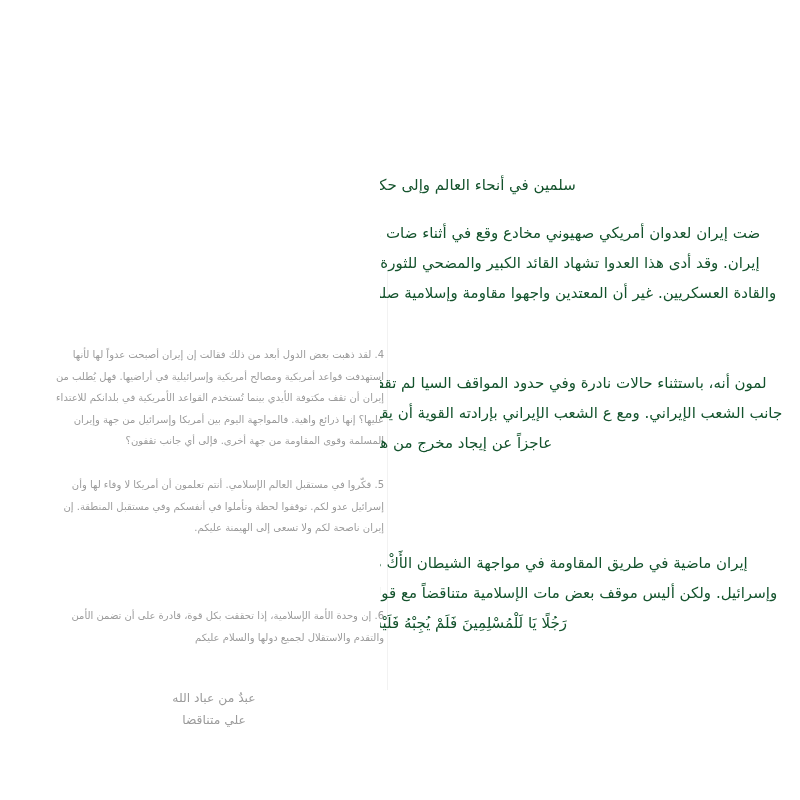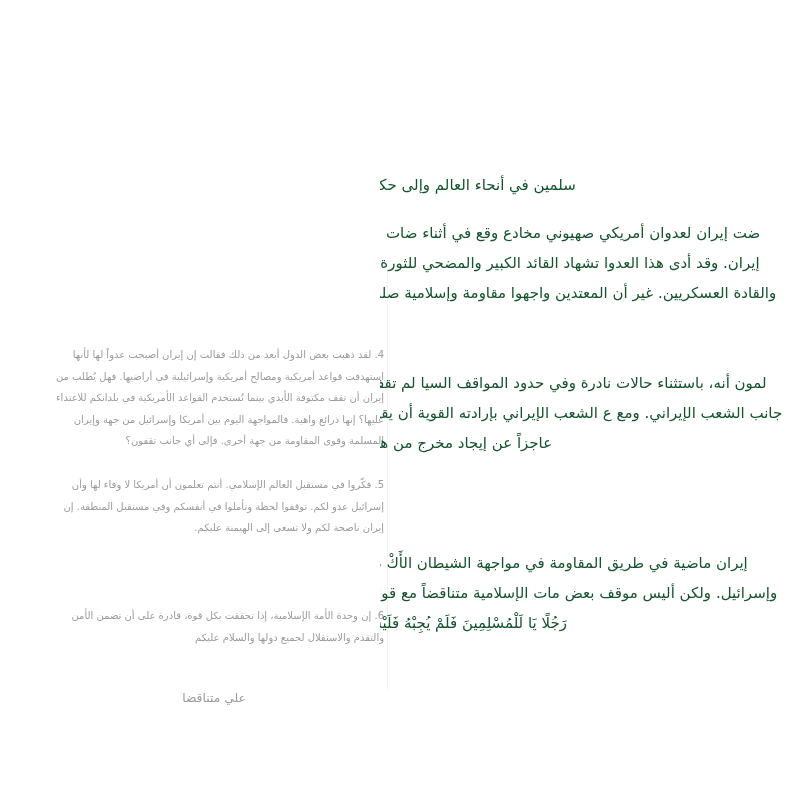--- a/index.html
+++ b/index.html
@@ -141,20 +141,21 @@
   <div class="col-left">
     <div class="col-left-inner">
 
       <p class="l-para lp4">4. لقد ذهبت بعض الدول أبعد من ذلك فقالت إن إيران أصبحت عدواً لها لأنها استهدفت قواعد أمريكية ومصالح أمريكية وإسرائيلية في أراضيها. فهل يُطلب من إيران أن تقف مكتوفة الأيدي بينما تُستخدم القواعد الأمريكية في بلدانكم للاعتداء عليها؟ إنها ذرائع واهية. فالمواجهة اليوم بين أمريكا وإسرائيل من جهة وإيران المسلمة وقوى المقاومة من جهة أخرى. فإلى أي جانب تقفون؟</p>
 
       <p class="l-para lp5">5. فكّروا في مستقبل العالم الإسلامي. أنتم تعلمون أن أمريكا لا وفاء لها وأن إسرائيل عدو لكم. توقفوا لحظة وتأملوا في أنفسكم وفي مستقبل المنطقة. إن إيران ناصحة لكم ولا تسعى إلى الهيمنة عليكم.</p>
 
       <p class="l-para lp6">6. إن وحدة الأمة الإسلامية، إذا تحققت بكل قوة، قادرة على أن تضمن الأمن والتقدم والاستقلال لجميع دولها والسلام عليكم</p>
 
       <div class="signature">
+        <span class="sig-line">عبدٌ من عباد الله</span>
         <span class="sig-line">علي متناقضا</span>
       </div>
 
     </div>
   </div>
 
   <div class="col-right">
     <div class="col-right-inner">
 
       <div class="r-line basmala">لله الرحمن الرحيم</div>

